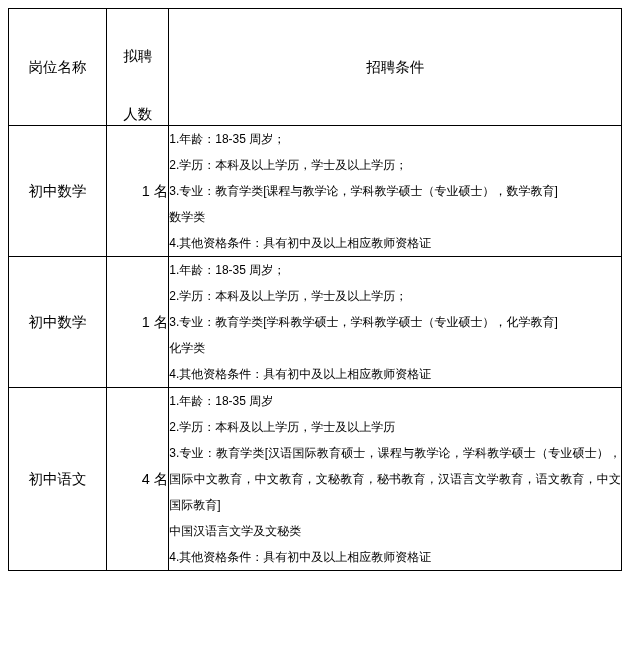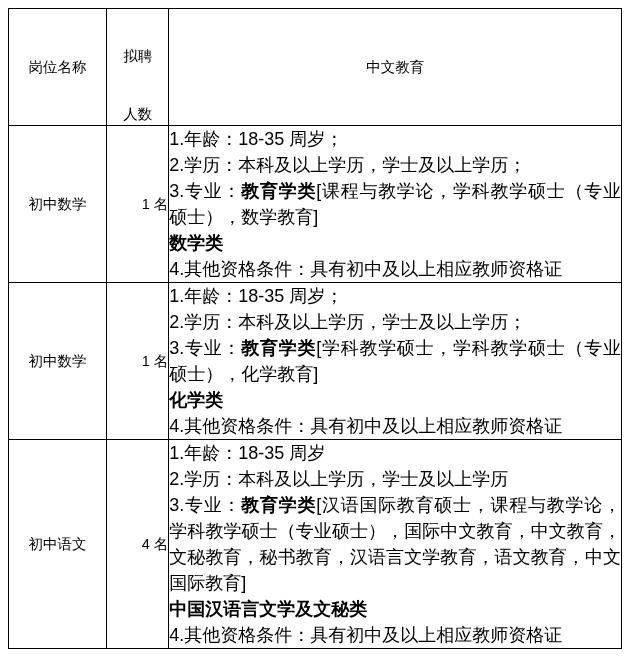--- a/index.html
+++ b/index.html
@@ -54,51 +54,51 @@
     margin-left: 34px;
   }
   .count-cell {
     text-align: right;
     font-size: 14.5px;
     line-height: 22px;
     padding: 4px 2px;
   }
   .cond-cell {
     text-align: left;
-    font-size: 18px;
+    font-size: 12px;
     line-height: 26px;
     padding: 8px 10px 8px 10px;
   }
   .cond-line {
     display: block;
     text-align: justify;
     text-justify: inter-ideograph;
   }
   .bold {
-    font-weight: bold;
+    font-weight: normal;
   }
 </style>
 </head>
 <body>
 
 <div class="sheet">
   <table class="job-table">
     <colgroup>
       <col class="col-post">
       <col class="col-count">
       <col class="col-cond">
     </colgroup>
     <thead>
       <tr>
         <th class="head-cell">岗位名称</th>
         <th class="head-cell">
           <span class="two-line">拟聘</span>
           <span class="two-line">人数</span>
         </th>
-        <th class="head-cell">中文教育</th>
+        <th class="head-cell">招聘条件</th>
       </tr>
     </thead>
     <tbody id="table-body">
         <tr>
           <td class="post-cell">初中数学</td>
           <td class="count-cell">1 名</td>
           <td class="cond-cell">
             <div class="cond-line"><span>1.年龄：18-35 周岁；</span></div>
             <div class="cond-line"><span>2.学历：本科及以上学历，学士及以上学历；</span></div>
             <div class="cond-line"><span>3.专业：</span><span class="bold">教育学类</span><span>[课程与教学论，学科教学硕士（专业硕士），数学教育]</span></div>

